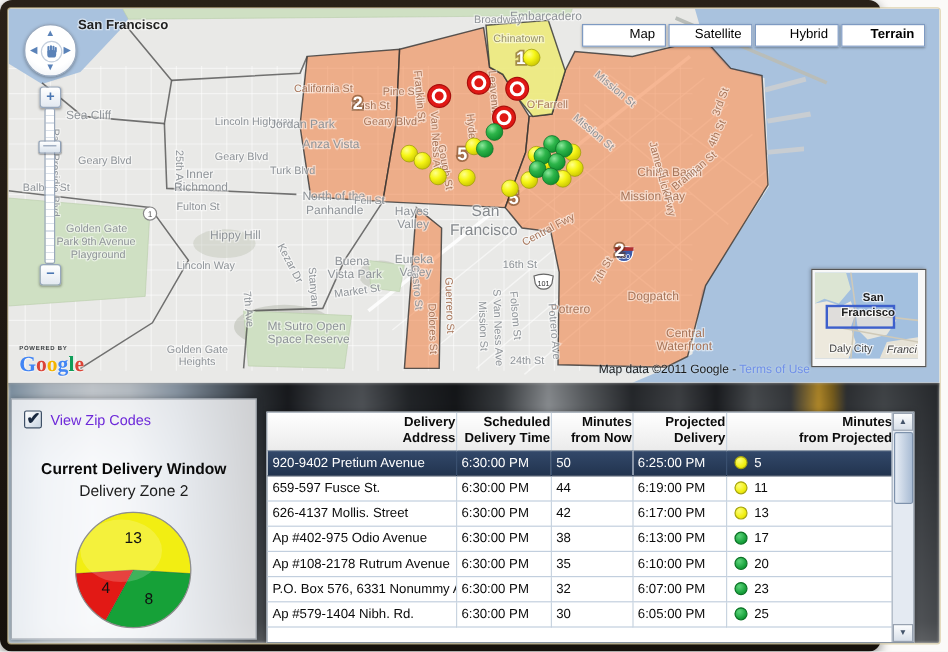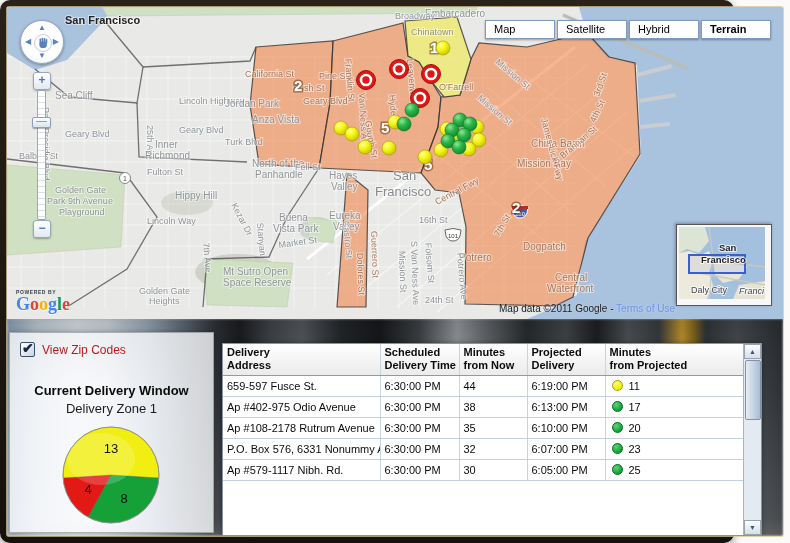--- a/index.html
+++ b/index.html
@@ -25,21 +25,21 @@
     line-height:14px;text-align:center;box-shadow:0 1px 2px rgba(0,0,0,.3);cursor:pointer;}
   .zplus{left:26px;top:65px;} .zminus{left:26px;top:213px;}
   .ztrack{position:absolute;left:30px;top:83px;width:7px;height:128px;border:1px solid #9AA8BB;
     background:repeating-linear-gradient(180deg,#FFF 0 5px,#D9E0E9 5px 6px);border-radius:2px;cursor:pointer;}
   .zhandle{position:absolute;left:25px;top:110px;width:17px;height:9px;background:linear-gradient(#FFF,#D9E2EC);
     border:1px solid #8FA0B6;border-radius:2px;box-shadow:0 1px 1px rgba(0,0,0,.3);cursor:grab;}
   .zhandle::after{content:"";position:absolute;left:3px;right:3px;top:3px;height:1px;background:#8FA0B6;}
   
   .map-buttons{position:absolute;top:13px;right:12px;display:flex;}
   .map-btn{margin-left:2px;min-width:52px;padding:2px 8px;background:#FFF;border:1px solid #7E9AC2;
-    font-size:11px;color:#000;text-align:left;box-shadow:0 1px 2px rgba(0,0,0,.35);cursor:pointer;line-height:13px;}
+    font-size:11px;color:#000;text-align:right;box-shadow:0 1px 2px rgba(0,0,0,.35);cursor:pointer;line-height:13px;}
   .map-btn.bold{font-weight:bold;}
   
   .glogo{position:absolute;left:9px;bottom:6px;line-height:1;cursor:pointer;}
   .glogo .pb{font-size:5px;color:#3C4043;letter-spacing:.6px;font-weight:bold;display:block;margin-bottom:0;}
   .glogo .word span{font-family:"Liberation Serif",serif;font-weight:bold;font-size:18px;
     text-shadow:0 1px 1px rgba(255,255,255,.8);}
   .attrib{position:absolute;right:108px;bottom:5px;font-size:10px;color:#1A1A1A;white-space:nowrap;
     text-shadow:0 0 2px #CFE0EE;margin-left:40px;}
   .attrib a{color:#6F8FE8;text-decoration:none;cursor:pointer;}
   
@@ -54,29 +54,29 @@
      linear-gradient(90deg,#8FA6BA 0%,#C7D3DE 4%,#E3E9EF 9%,#D5DDE5 13%,#9FAEBE 18%,#5E6A76 23%,#2E3237 27%,
        #1B1D21 30%,#43474C 34%,#585C61 38%,#26292D 43%,#17191C 48%,#3F4347 53%,#9A9EA2 58%,#63676B 62%,
        #2A2D31 67%,#46494D 72%,#1E2024 76%,#515559 80%,#3A3D41 84%,#C89A2E 87%,#8A6B20 88.5%,#33363A 90%,
        #4A4E52 94%,#2C2F33 100%);}
   .left-card{position:absolute;left:2px;top:13px;width:203px;height:199px;
     background:rgba(252,253,254,.78);border:1px solid rgba(110,120,132,.55);box-shadow:0 0 5px rgba(0,0,0,.3);}
   .chk-row{position:absolute;left:10px;top:9px;display:flex;align-items:center;cursor:pointer;}
   .chk{width:15px;height:15px;box-sizing:border-box;border:1px solid #3E5067;border-radius:2px;
     background:linear-gradient(135deg,#FFFFFF,#C9D5E2);position:relative;}
   .chk .mark{position:absolute;left:1px;top:-3px;font-size:14px;font-weight:bold;color:#17273E;}
-  .chk-label{margin-left:7px;font-size:12px;color:#b91c1c;}
+  .chk-label{margin-left:7px;font-size:12px;color:#6d28d9;}
   .card-title{position:absolute;left:0;right:0;top:50px;text-align:center;font-size:13px;font-weight:bold;color:#0A0A0A;}
   .card-sub{position:absolute;left:0;right:0;top:68px;text-align:center;font-size:13px;color:#1C1C1C;}
   .pie-wrap{position:absolute;left:51px;top:92px;width:100px;height:100px;}
   
   .table-wrap{position:absolute;left:215px;top:24px;width:540px;height:193px;box-sizing:border-box;
     background:#FFF;border:1px solid #8894A2;box-shadow:0 0 5px rgba(0,0,0,.35);}
   table.grid{border-collapse:collapse;table-layout:fixed;width:521px;font-size:11px;color:#0B0B0B;}
-  table.grid th{height:31px;box-sizing:border-box;padding:1px 0 1px 4px;text-align:left;vertical-align:middle;
+  table.grid th{height:31px;box-sizing:border-box;padding:1px 0 1px 4px;text-align:right;vertical-align:middle;
     font-size:11px;font-weight:bold;line-height:13px;background:linear-gradient(#FFFFFF,#EBEBEB);
     border-right:1px solid #C9D4E0;border-bottom:1px solid #8E9AA8;cursor:pointer;}
   table.grid td{height:20px;box-sizing:border-box;padding:0 0 0 4px;border-right:1px solid #C9D4E0;
     border-bottom:1px solid #C2CFDE;white-space:nowrap;overflow:hidden;}
   tr.row{cursor:pointer;background:#FFF;}
   tr.row.sel{background:linear-gradient(#33496B,#22344F);color:#FFF;}
   tr.row.sel td{border-right:1px solid #3A5070;border-bottom:1px solid #1C2C45;}
   .dotcell{display:flex;align-items:center;height:20px;}
   .dot{width:11px;height:11px;border-radius:50%;margin:0 6px 0 2px;box-sizing:border-box;flex:none;}
   .dot.yellow{background:radial-gradient(circle at 35% 30%,#FDFD7A,#F1EF12 60%,#D8D400);border:1px solid #A6A410;}
@@ -401,21 +401,21 @@
       <div class="photo-bg"></div>
 
       <div class="left-card">
         <div class="chk-row">
           <span class="chk">
             <span class="mark">✔</span>
           </span>
           <span class="chk-label">View Zip Codes</span>
         </div>
         <div class="card-title">Current Delivery Window</div>
-        <div class="card-sub">Delivery Zone 1</div>
+        <div class="card-sub">Delivery Zone 2</div>
         <div class="pie-wrap">
           <svg width="100" height="100" viewBox="0 0 100 100">
             <g id="pie-slices">
                 <path d="M50,50 L2.1,53.0 A48,48 0 1 1 97.9,53.0 Z" fill="#F2EE12" stroke="rgba(0,0,0,0.25)" stroke-width="0.5"></path>
                 <path d="M50,50 L97.9,53.0 A48,48 0 0 1 26.9,92.1 Z" fill="#16A138" stroke="rgba(0,0,0,0.25)" stroke-width="0.5"></path>
                 <path d="M50,50 L26.9,92.1 A48,48 0 0 1 2.1,53.0 Z" fill="#E21915" stroke="rgba(0,0,0,0.25)" stroke-width="0.5"></path>
                 <ellipse cx="40" cy="34" rx="34" ry="26" fill="#FFFFFF" opacity="0.18"></ellipse>
               </g>
             <circle cx="50" cy="50" r="48" fill="none" stroke="#8F8F8F" stroke-width="1"></circle>
             <g id="pie-labels">
@@ -432,33 +432,57 @@
           <thead>
               <tr id="grid-head">
                 <th style="width: 157px;">Delivery<br>Address</th>
                 <th style="width: 79px;">Scheduled<br>Delivery Time</th>
                 <th style="width: 68px;">Minutes<br>from Now</th>
                 <th style="width: 78px;">Projected<br>Delivery</th>
                 <th style="width: 139px;">Minutes<br>from Projected</th>
               </tr>
             </thead>
           <tbody id="grid-body">
+              <tr class="row sel">
+                <td>920-9402 Pretium Avenue</td>
+                <td>6:30:00 PM</td>
+                <td>50</td>
+                <td>6:25:00 PM</td>
+                <td>
+                  <span class="dotcell">
+                    <span class="dot yellow"></span>
+                    <span>5</span>
+                  </span>
+                </td>
+              </tr>
               <tr class="row">
                 <td>659-597 Fusce St.</td>
                 <td>6:30:00 PM</td>
                 <td>44</td>
                 <td>6:19:00 PM</td>
                 <td>
                   <span class="dotcell">
                     <span class="dot yellow"></span>
                     <span>11</span>
                   </span>
                 </td>
               </tr>
               <tr class="row">
+                <td>626-4137 Mollis. Street</td>
+                <td>6:30:00 PM</td>
+                <td>42</td>
+                <td>6:17:00 PM</td>
+                <td>
+                  <span class="dotcell">
+                    <span class="dot yellow"></span>
+                    <span>13</span>
+                  </span>
+                </td>
+              </tr>
+              <tr class="row">
                 <td>Ap #402-975 Odio Avenue</td>
                 <td>6:30:00 PM</td>
                 <td>38</td>
                 <td>6:13:00 PM</td>
                 <td>
                   <span class="dotcell">
                     <span class="dot green"></span>
                     <span>17</span>
                   </span>
                 </td>
@@ -481,21 +505,21 @@
                 <td>32</td>
                 <td>6:07:00 PM</td>
                 <td>
                   <span class="dotcell">
                     <span class="dot green"></span>
                     <span>23</span>
                   </span>
                 </td>
               </tr>
               <tr class="row">
-                <td>Ap #579-1117 Nibh. Rd.</td>
+                <td>Ap #579-1404 Nibh. Rd.</td>
                 <td>6:30:00 PM</td>
                 <td>30</td>
                 <td>6:05:00 PM</td>
                 <td>
                   <span class="dotcell">
                     <span class="dot green"></span>
                     <span>25</span>
                   </span>
                 </td>
               </tr>

